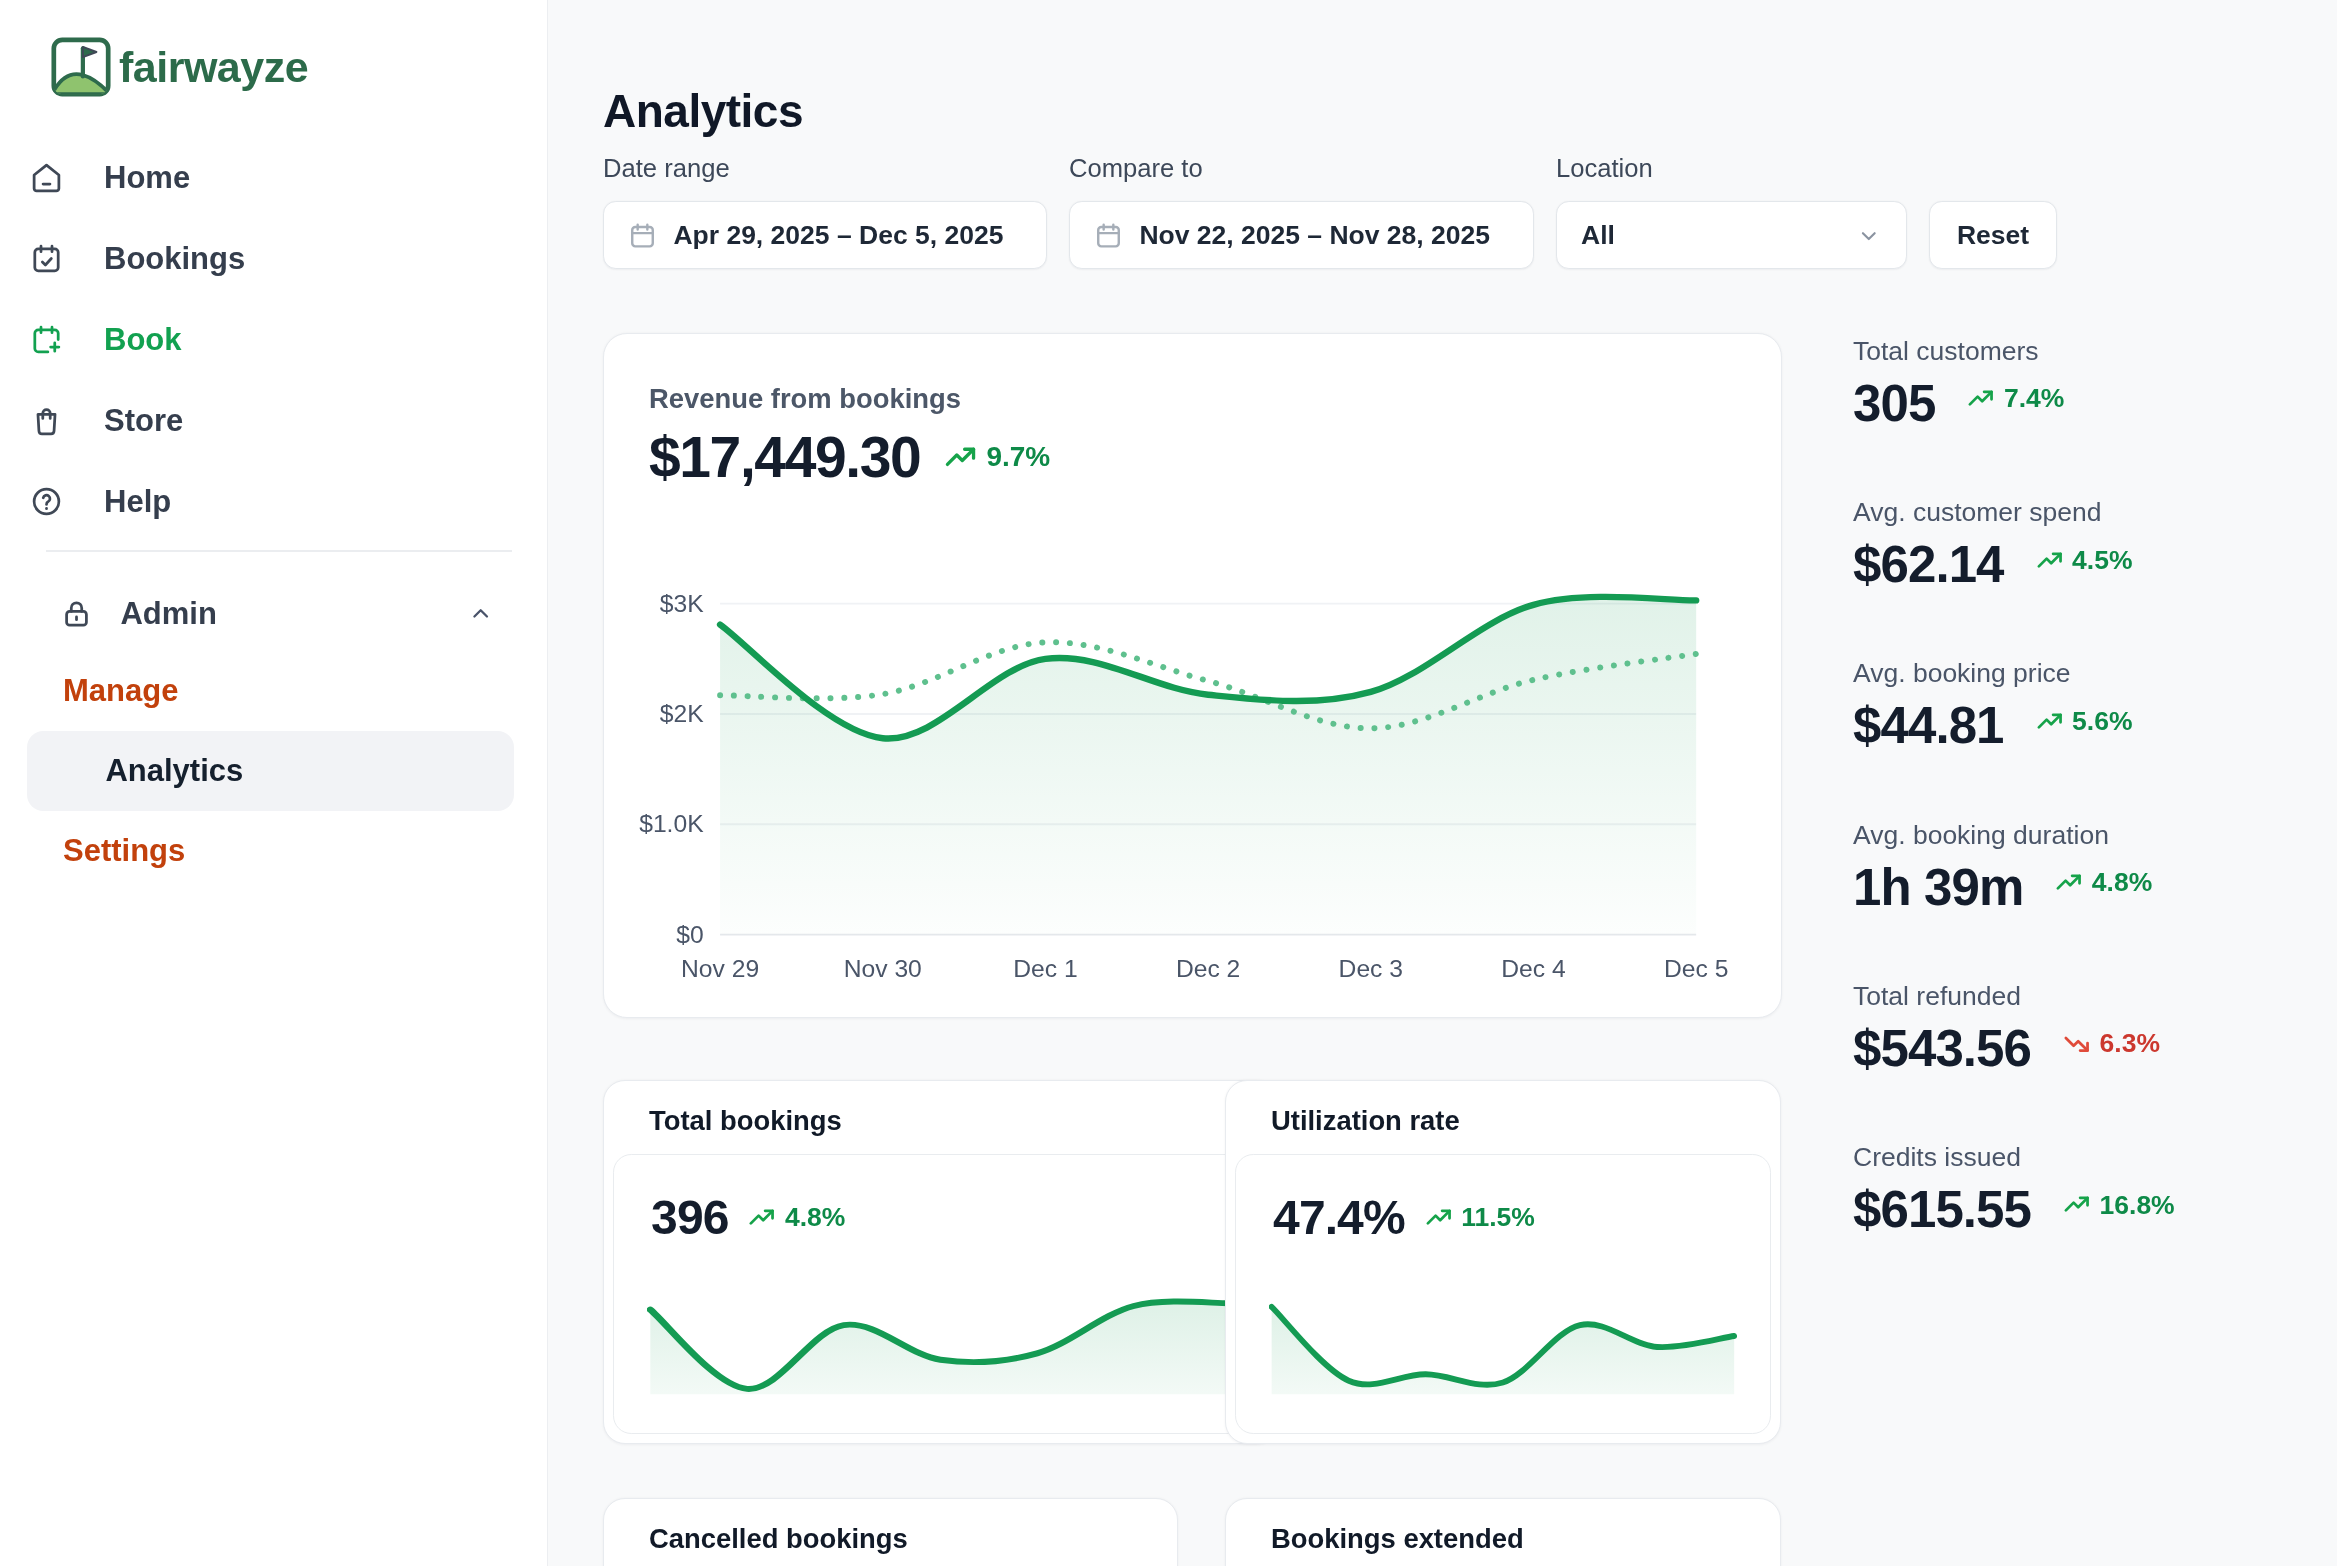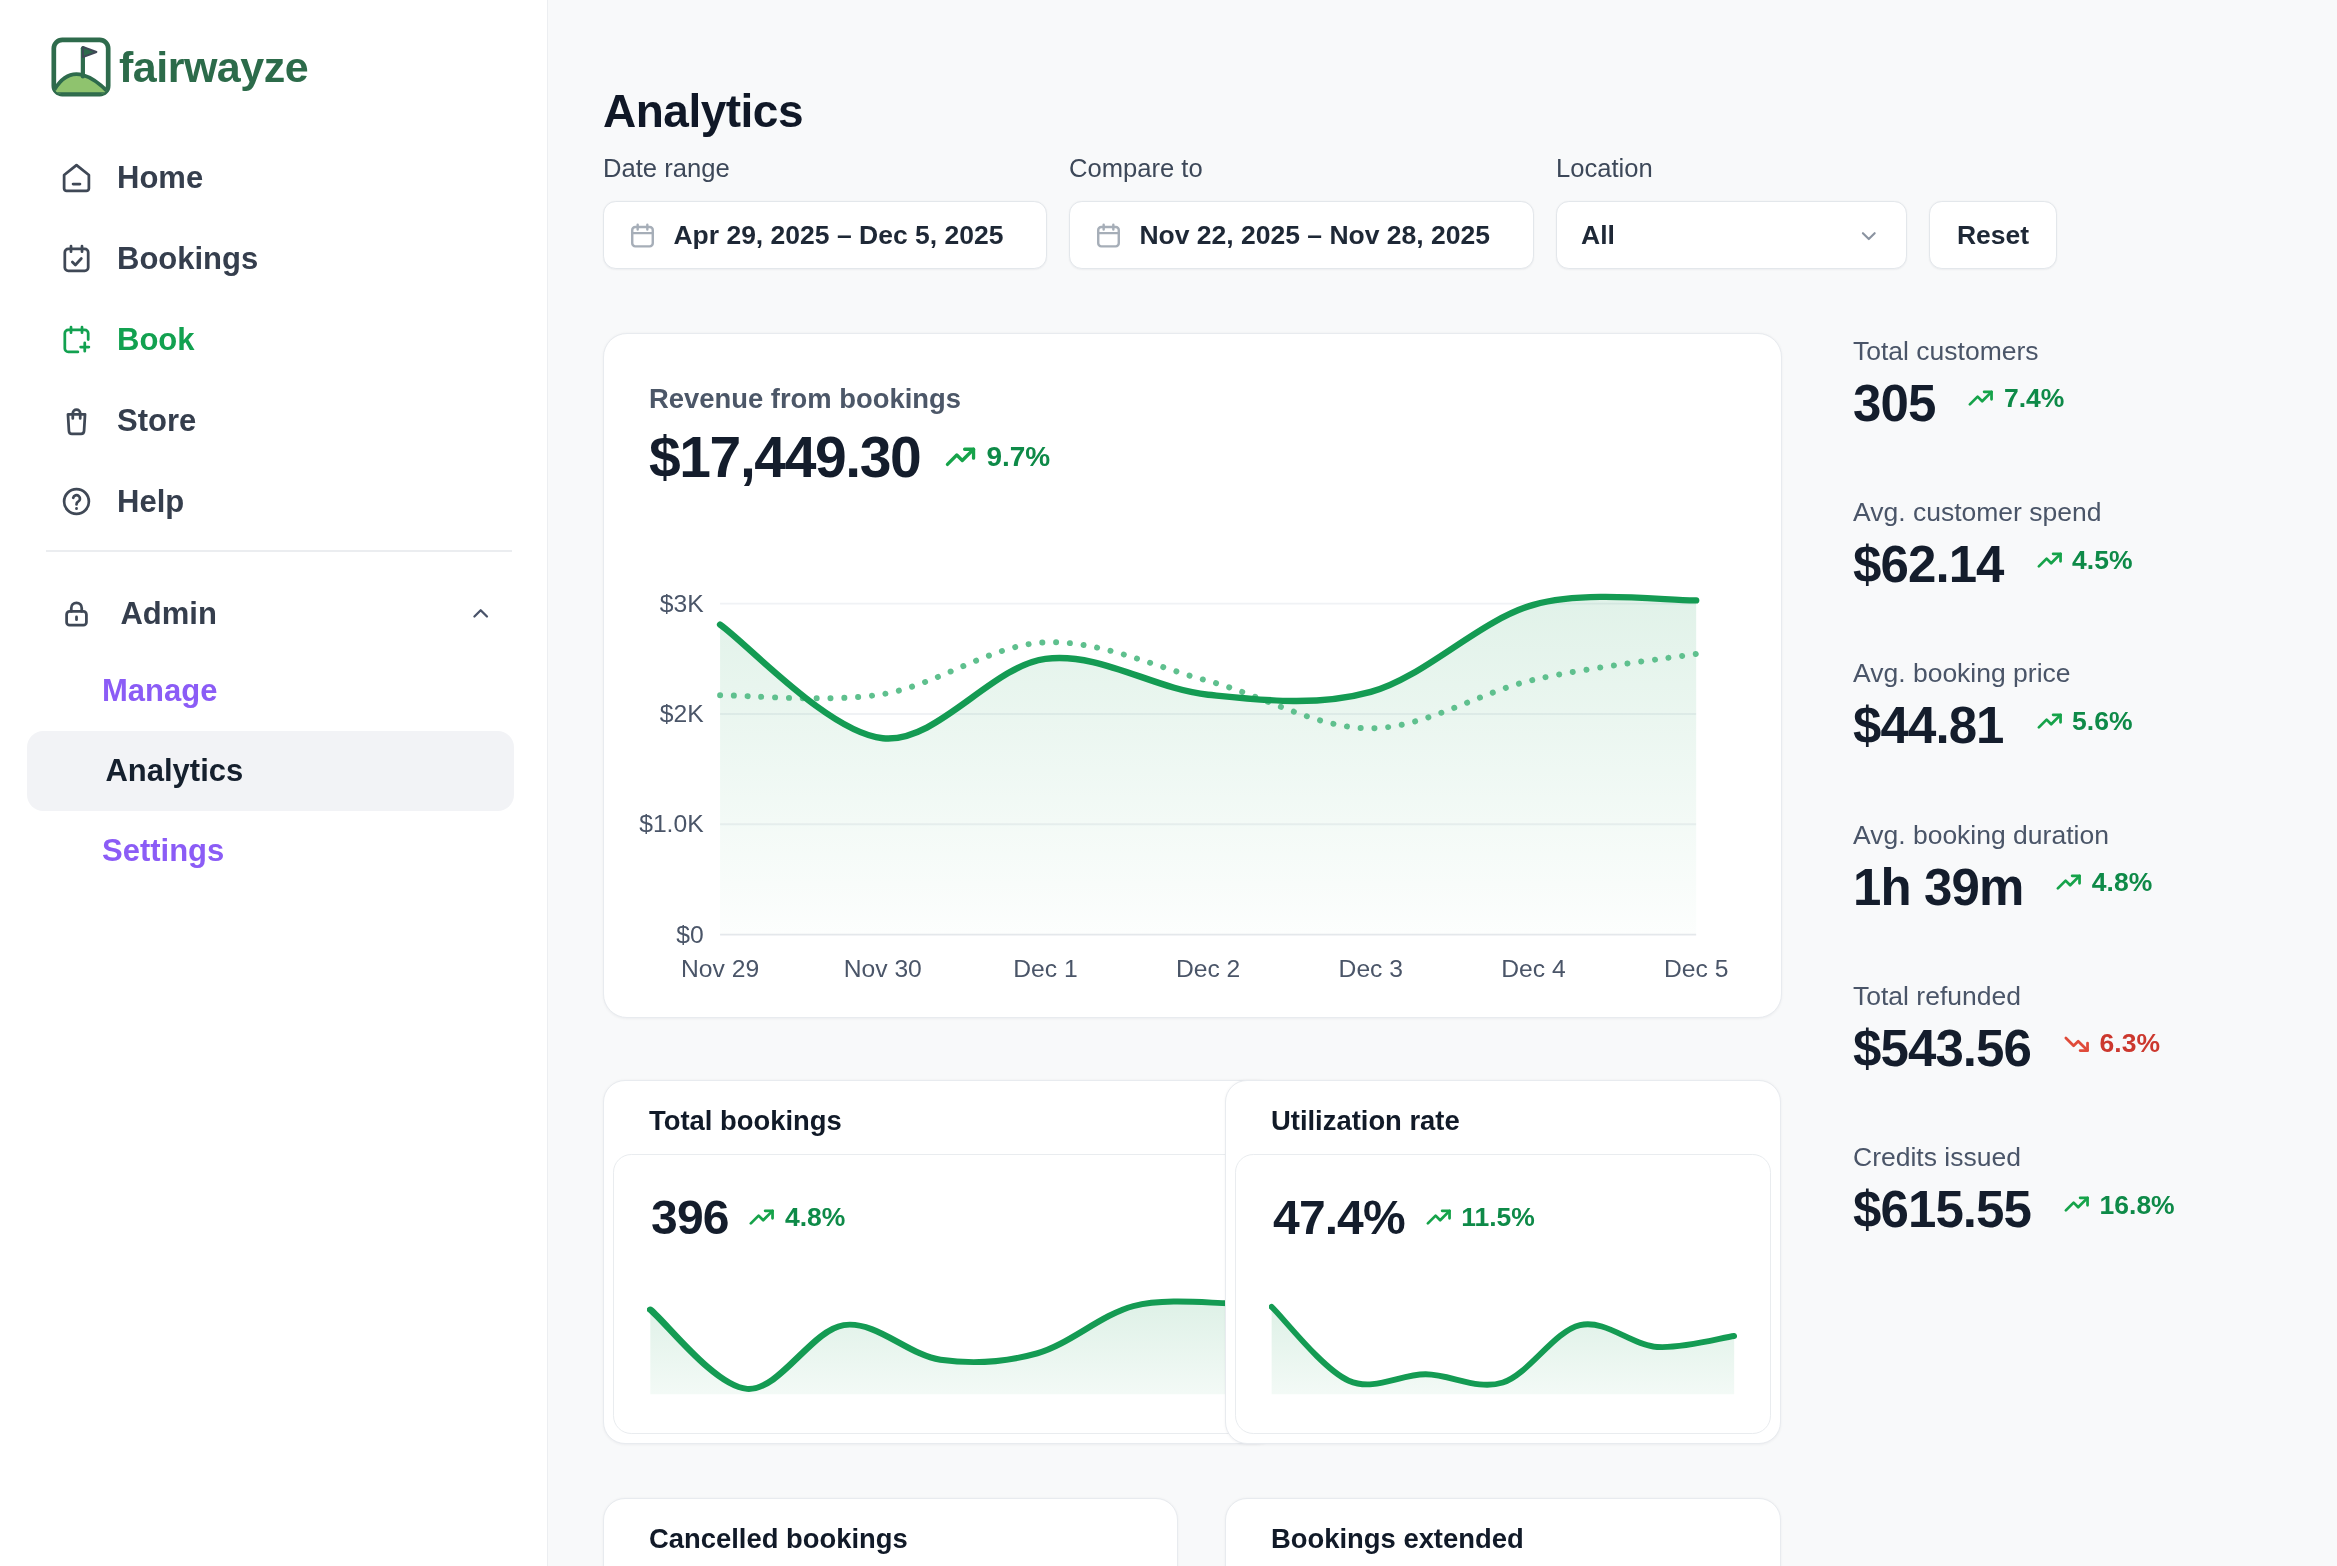--- a/index.html
+++ b/index.html
@@ -10,32 +10,32 @@
   }
   svg{display:block}
   .icon{flex:0 0 auto}
   .icon svg{fill:none;stroke:#3F4856;stroke-width:2;stroke-linecap:round;stroke-linejoin:round}
 
   
   .sidebar{position:absolute;left:0;top:0;width:548px;height:100%;background:#fff;border-right:1.8px solid #ECEEF1;box-sizing:border-box}
   .logo-row{position:absolute;left:51px;top:37px;display:flex;align-items:center;gap:8px}
   .brand-name{font-size:43px;font-weight:800;color:#2C6B4A;letter-spacing:-0.5px}
   .nav{position:absolute;left:0;right:0;top:137px}
-  .nav-item{height:81px;display:flex;align-items:center;gap:24px;padding-left:60px;cursor:pointer}
+  .nav-item{height:81px;display:flex;align-items:center;gap:41px;padding-left:30px;cursor:pointer}
   .nav-item .icon svg{width:33px;height:33px}
   .nav-label{font-size:31px;font-weight:600;color:#353E4D}
   .nav-item.book .nav-label{color:#12A150}
   .nav-item.book .icon svg{stroke:#12A150}
   .side-divider{position:absolute;left:46px;width:466px;top:550px;height:1.8px;background:#EBEDF0}
   .admin-row{position:absolute;left:0;right:0;top:576px;height:75px;display:flex;align-items:center;gap:27.4px;padding-left:60px;cursor:pointer}
   .admin-row .icon svg{width:33px;height:33px}
   .admin-row .chev{margin-left:auto;margin-right:53px}
   .admin-row .chev svg{width:27.4px;height:27.4px;stroke:#49536A}
   .submenu{position:absolute;left:0;right:0;top:651px}
-  .sub-item{height:80px;display:flex;align-items:center;padding-left:102px;font-size:31px;font-weight:600;color:#8b5cf6;cursor:pointer}
+  .sub-item{height:80px;display:flex;align-items:center;padding-left:63px;font-size:31px;font-weight:600;color:#c2410c;cursor:pointer}
   .sub-item.active{background:#F2F3F6;border-radius:16.4px;margin:0 33px 0 27.4px;padding-left:78px;color:#15202E;font-weight:700}
 
   
   .page-title{position:absolute;left:603px;top:53px;font-size:46px;font-weight:700;color:#101827;letter-spacing:-0.5px}
   .filters{position:absolute;left:603px;top:154px;display:flex;gap:22px;align-items:flex-end}
   .fgroup{display:flex;flex-direction:column;gap:18.3px}
   .flabel{font-size:25.6px;font-weight:500;color:#3D4859}
   .fbtn{height:68px;background:#fff;border:1.8px solid #E3E7EB;border-radius:12.8px;display:flex;align-items:center;gap:16.4px;
         padding:0 24px;font-size:26.5px;font-weight:600;color:#1E2836;box-sizing:border-box;box-shadow:0 0.9px 1.8px rgba(16,24,40,.05);cursor:pointer}
   .fbtn .icon svg{width:29px;height:29px;stroke:#A6AEB8}

